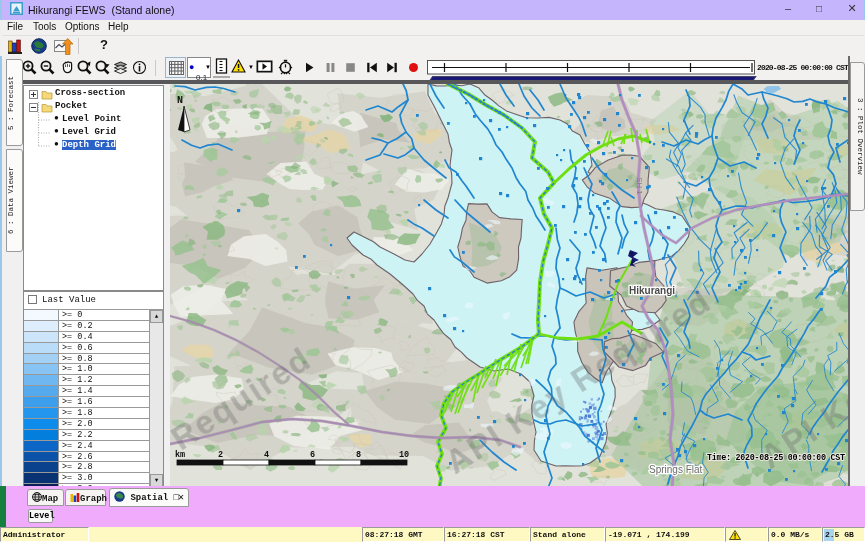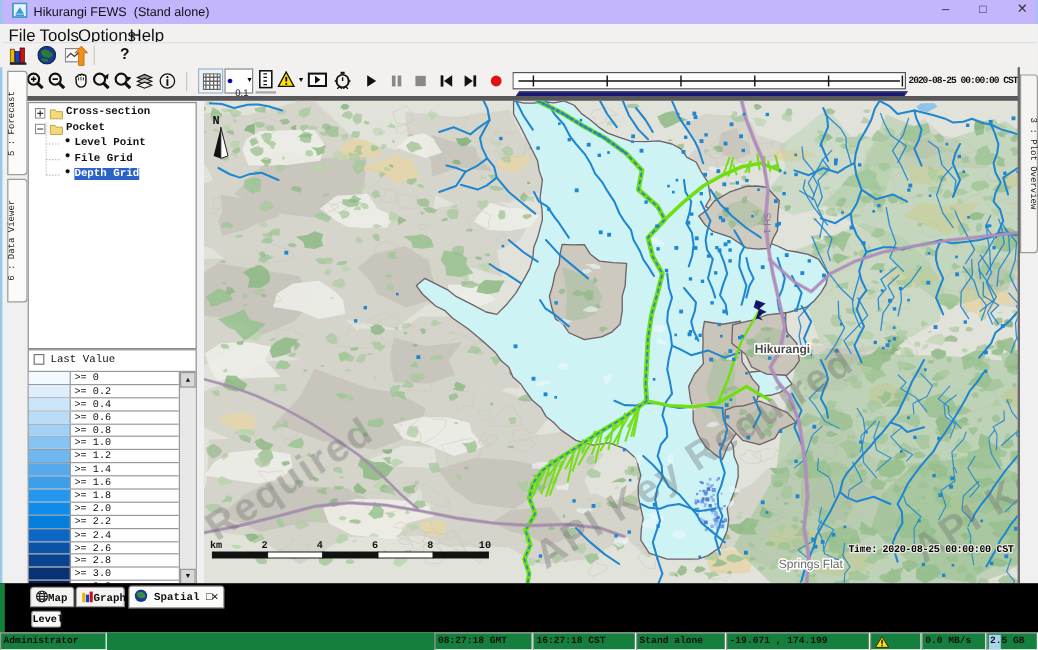--- a/index.html
+++ b/index.html
@@ -1,35 +1,35 @@
 <!DOCTYPE html>
 <html><head><meta charset="utf-8"><style>*{margin:0;padding:0;box-sizing:border-box}
 body{width:865px;height:542px;font-family:"Liberation Sans",sans-serif;background:#f0f0f0;overflow:hidden;position:relative}
 .titlebar{position:absolute;left:0;top:0;width:865px;height:20px;background:#c4b5fd;border-left:2px solid #9ac8ea;border-right:1px solid #9ac8ea}
 .title{position:absolute;left:26px;top:4px;font-size:10.5px;color:#111}
 .winbtn{position:absolute;top:1px;width:18px;height:16px;color:#333;font-size:11px;text-align:center;line-height:15px}
-.menubar{position:absolute;left:2px;top:20px;width:862px;height:15px;background:#f2f1f0;font-size:14px;color:#111}
+.menubar{position:absolute;left:2px;top:20px;width:862px;height:15px;background:#f2f1f0;font-size:10px;color:#111}
 .menubar span{position:absolute;top:1px}
 .toolbar1{position:absolute;left:2px;top:35px;width:862px;height:21px;background:#f2f1f0;border-top:1px solid #e0e0e0}
 .toolbar2{position:absolute;left:2px;top:56px;width:862px;height:24px;background:#f2f1f0}
 .darkband{position:absolute;left:22px;top:80px;width:828px;height:4px;background:#58585a}
 .lefttabs{position:absolute;left:0;top:56px;width:22px;height:434px;background:#f0f0f0;border-left:2px solid #9ac8ea}
 .vtab{position:absolute;left:4px;width:17px;background:#fbfbfa;border:1px solid #9a9a9a;border-radius:3px 0 0 3px;font-family:"Liberation Mono",monospace;font-size:7.5px;color:#222;writing-mode:vertical-rl;transform:rotate(180deg);text-align:center;padding:2px 0}
 .rtab{position:absolute;left:850px;top:62px;width:15px;height:149px;background:#f5f4f2;border:1px solid #9a9a9a;border-radius:0 3px 3px 0;font-family:"Liberation Mono",monospace;font-size:7.5px;color:#222;writing-mode:vertical-rl;text-align:center;padding:2px 0}
 .treepanel{position:absolute;left:23px;top:85px;width:141px;height:206px;background:#fff;border:1px solid #8a8a8a;font-family:"Liberation Mono",monospace;font-size:9px;font-weight:bold;color:#111}
 .trow{position:relative;height:12px;white-space:nowrap}
 .legendpanel{position:absolute;left:23px;top:291px;width:141px;height:196px;background:#fff;border:1px solid #8a8a8a;font-family:"Liberation Mono",monospace;font-size:9px;font-weight:normal;color:#111}
 .lrow{display:flex;height:10.9px;border-bottom:1px solid #999}
 .lsw{width:35px;border-right:1px solid #999}
 .lvl{padding-left:3px;font-size:8.5px;line-height:10.5px}
 .map{position:absolute;left:170px;top:84px;width:678px;height:402px}
 .rightline{position:absolute;left:848px;top:56px;width:2px;height:430px;background:#6a6a6a}
-.bottombar{position:absolute;left:0px;top:486px;width:865px;height:41px;background:#000000;border-left:4px solid #15803d}
+.bottombar{position:absolute;left:0px;top:486px;width:865px;height:41px;background:#f0abfc;border-left:6px solid #15803d}
 .btab{position:absolute;top:3px;height:17px;background:#f5f4f2;border:1px solid #9a9a9a;border-radius:3px 3px 0 0;font-family:"Liberation Mono",monospace;font-size:9px;font-weight:bold;color:#111;padding:2px 4px;white-space:nowrap}
-.statusbar{position:absolute;left:0;top:527px;width:865px;height:15px;background:#15803d;font-family:"Liberation Mono",monospace;font-size:8px;font-weight:bold;color:#111}
+.statusbar{position:absolute;left:0;top:527px;width:865px;height:15px;background:#fef9c3;font-family:"Liberation Mono",monospace;font-size:8px;font-weight:bold;color:#111}
 .scell{position:absolute;top:0;height:15px;border:1px solid;border-color:#9a9a9a #fff #fff #9a9a9a;padding:2px 2px;white-space:nowrap;overflow:hidden}
 .sep{display:inline-block;width:1px;height:16px;background:#c8c8c8;margin:0;vertical-align:middle}</style></head><body>
 <div class="titlebar">
  <svg style="position:absolute;left:8px;top:2px" width="13" height="13">
       <rect width="13" height="13" fill="#3f9cce"></rect>
       <rect x="1.5" y="1.5" width="10" height="10" fill="#e8f4fa"></rect>
       <path d="M3 9.5 L6.5 4 L10 9.5 Z" fill="#3f9cce"></path>
       <rect x="3" y="10" width="7" height="1.5" fill="#3f9cce"></rect>
     </svg>
  <div class="title">Hikurangi FEWS&nbsp;&nbsp;(Stand alone)</div>
@@ -214,21 +214,21 @@
         <path d="M1 3 L1 10 L11 10 L11 4 L6 4 L5 2.5 L1 2.5 Z" fill="#f5d87a" stroke="#b89830" stroke-width="0.7"></path>
       </svg>
       <span style="position:absolute;left:31px;top:0">Pocket</span>
     </div>
 <div class="trow" style="top:4px">
       <span style="position:absolute;left:30px;top:-1px;font-size:8px">●</span>
       <span style="position:absolute;left:38px;top:0">Level Point</span>
     </div>
 <div class="trow" style="top:5px">
       <span style="position:absolute;left:30px;top:-1px;font-size:8px">●</span>
-      <span style="position:absolute;left:38px;top:0">File Grid</span>
+      <span style="position:absolute;left:38px;top:0">Level Grid</span>
     </div>
 <div class="trow" style="top:6px">
       <span style="position:absolute;left:30px;top:-1px;font-size:8px">●</span>
       <span style="position:absolute;left:38px;top:0;background:#2a62c8;color:#fff">Depth Grid</span>
     </div>
   </div>
 <div class="legendpanel">
  <div style="position:relative;height:17px">
   <span style="position:absolute;left:4px;top:3px;width:9px;height:9px;border:1px solid #777;background:#fff"></span>
   <span style="position:absolute;left:18px;top:3px">Last Value</span>

